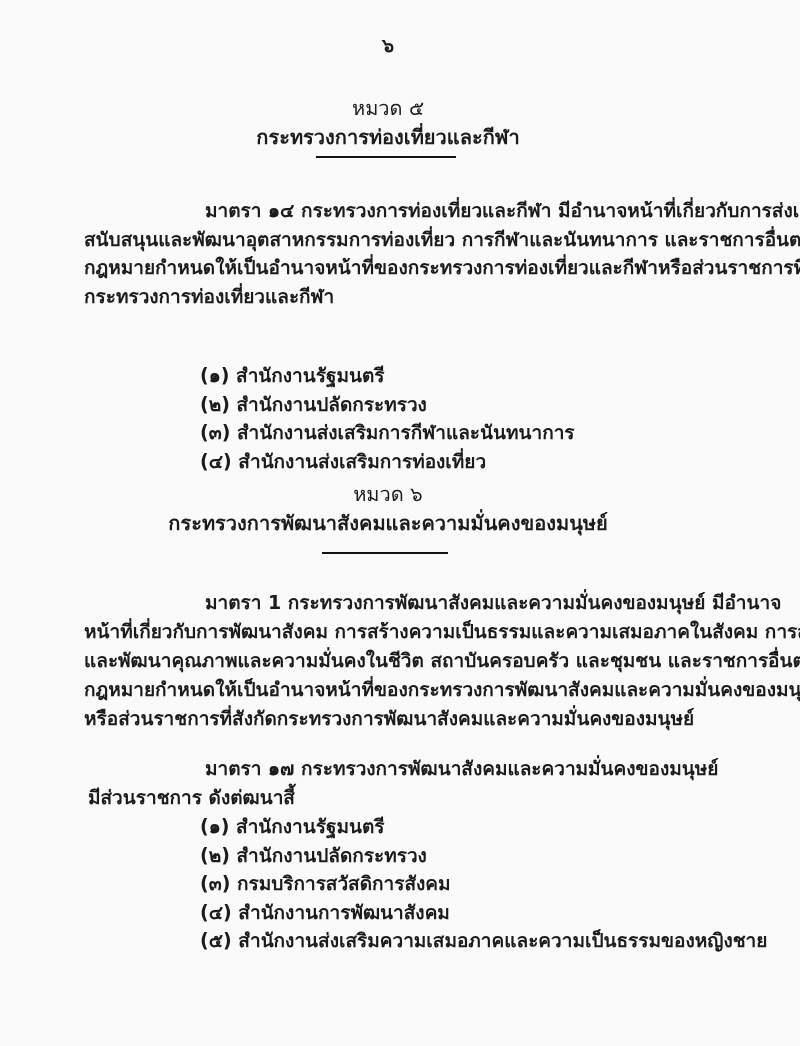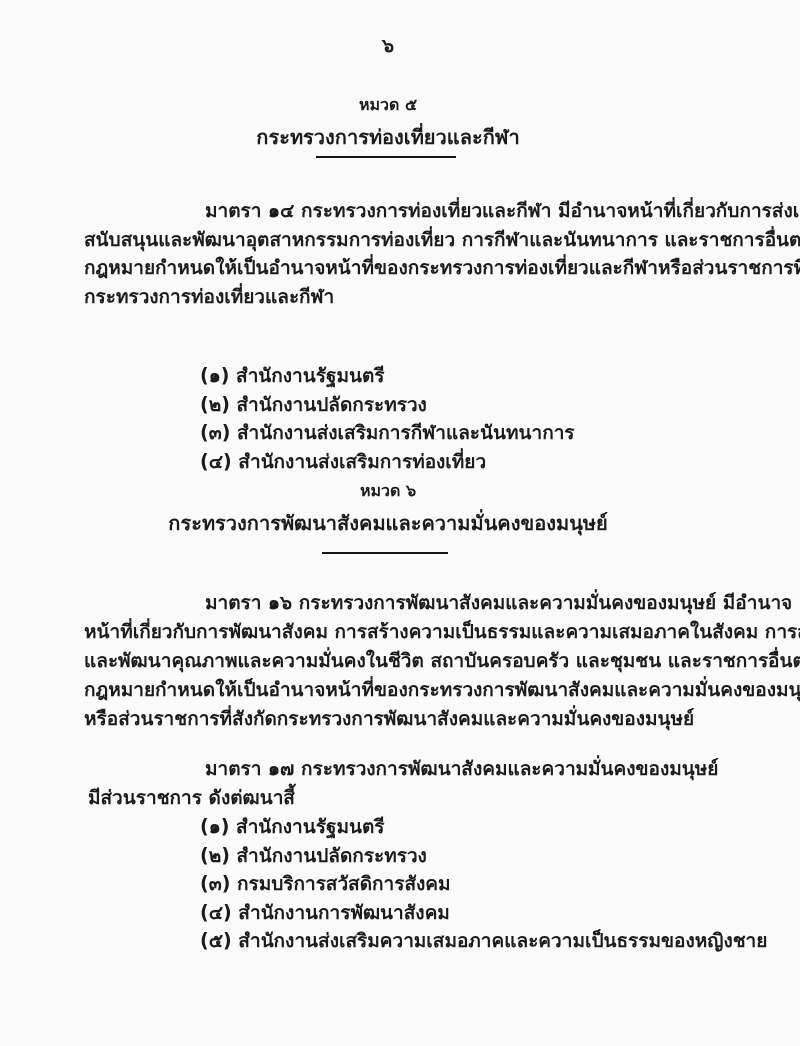--- a/index.html
+++ b/index.html
@@ -16,21 +16,21 @@
     overflow: hidden;
   }
   .centered {
     position: absolute;
     left: 0;
     width: 776px;           
     text-align: center;
     white-space: nowrap;
   }
   .page-number { top: 30px; font-size: 19px; font-weight: 700; }
-  .chapter-heading { font-weight: 700; font-size: 16px; }
+  .chapter-heading { font-weight: 400; font-size: 20px; }
   .chapter-title   { font-weight: 700; font-size: 20px; }
   .divider {
     position: absolute;
     height: 2px;
     background: #141414;
   }
   .divider-1 { top: 156px; left: 316px; width: 140px; }
   .divider-2 { top: 552px; left: 322px; width: 126px; }
   .para {
     position: absolute;
@@ -86,21 +86,21 @@
     <div class="line">(๒) สำนักงานปลัดกระทรวง</div>
     <div class="line">(๓) สำนักงานส่งเสริมการกีฬาและนันทนาการ</div>
     <div class="line">(๔) สำนักงานส่งเสริมการท่องเที่ยว</div>
   </div>
 
   <div class="centered chapter-heading ch6-heading">หมวด ๖</div>
   <div class="centered chapter-title ch6-title">กระทรวงการพัฒนาสังคมและความมั่นคงของมนุษย์</div>
   <div class="divider divider-2"></div>
 
   <div class="para sec16">
-    <div class="line indent">มาตรา ๑๖  กระทรวงการพัฒนาสังคมและความมั่นคงของมนุษย์ มีอำนาจ</div>
+    <div class="line indent">มาตรา 1  กระทรวงการพัฒนาสังคมและความมั่นคงของมนุษย์ มีอำนาจ</div>
     <div class="line">หน้าที่เกี่ยวกับการพัฒนาสังคม การสร้างความเป็นธรรมและความเสมอภาคในสังคม การส่งเสริม</div>
     <div class="line">และพัฒนาคุณภาพและความมั่นคงในชีวิต สถาบันครอบครัว และชุมชน และราชการอื่นตามที่มี</div>
     <div class="line">กฎหมายกำหนดให้เป็นอำนาจหน้าที่ของกระทรวงการพัฒนาสังคมและความมั่นคงของมนุษย์</div>
     <div class="line">หรือส่วนราชการที่สังกัดกระทรวงการพัฒนาสังคมและความมั่นคงของมนุษย์</div>
   </div>
 
   <div class="para sec17">
     <div class="line indent">มาตรา ๑๗  กระทรวงการพัฒนาสังคมและความมั่นคงของมนุษย์</div>
     <div class="line">มีส่วนราชการ ดังต่ฒนาสี้</div>
   </div>

